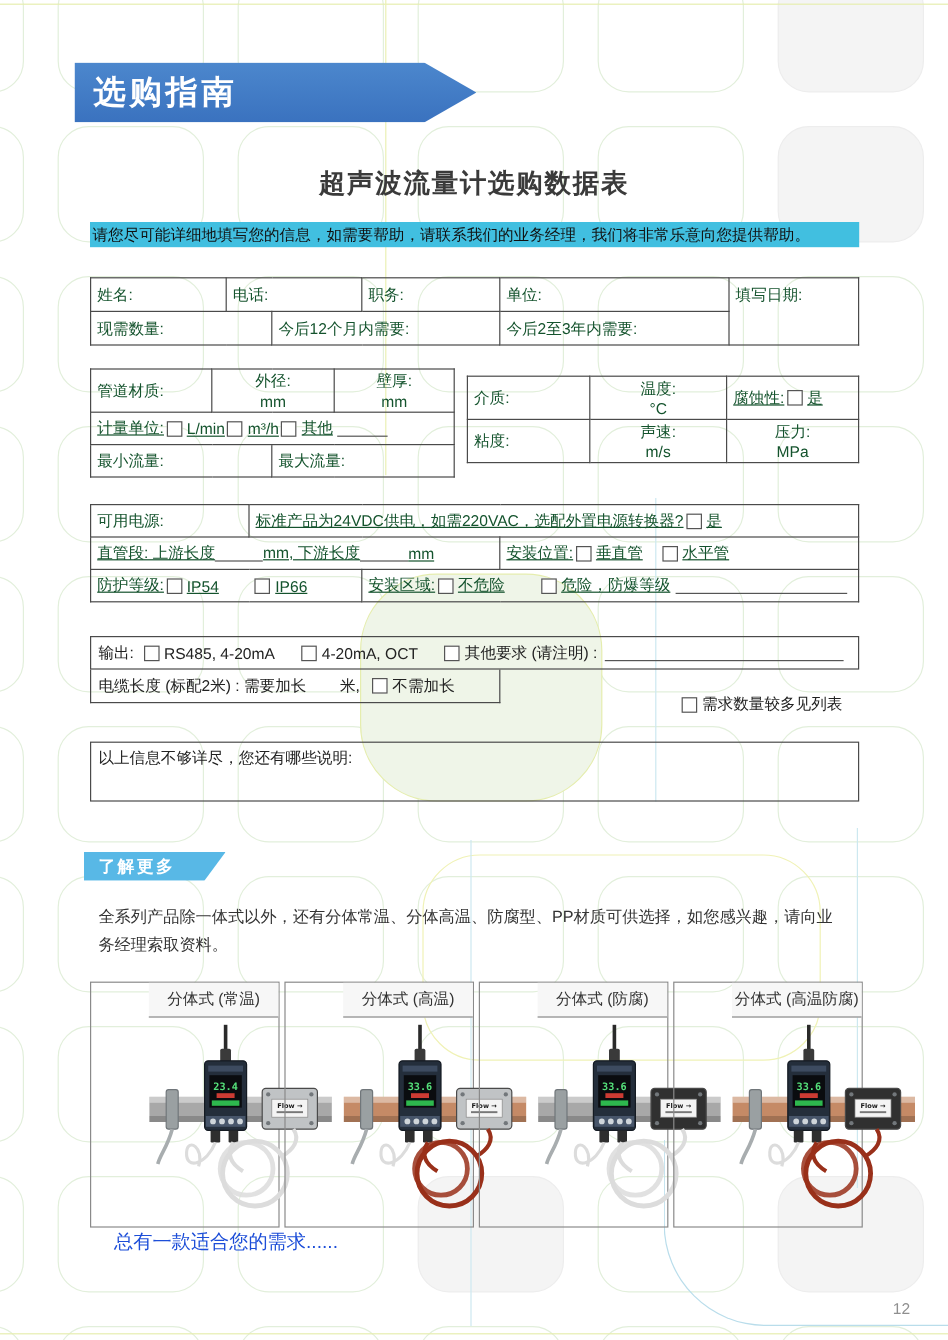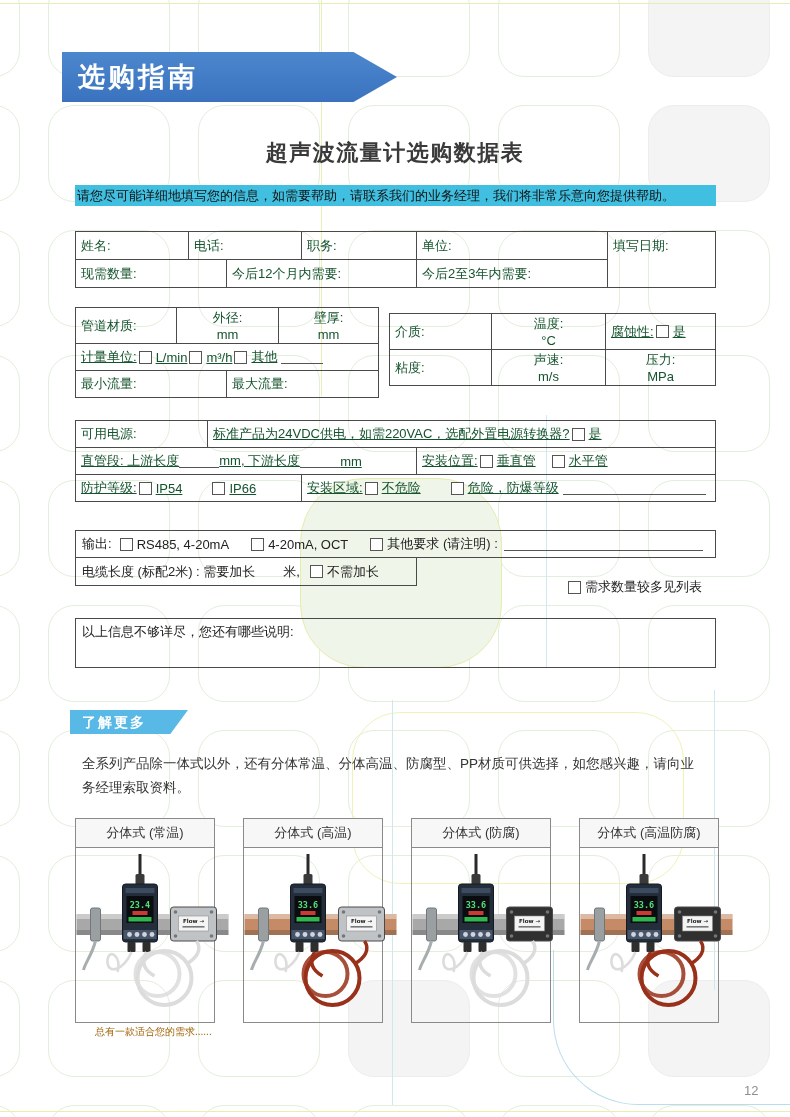--- a/index.html
+++ b/index.html
@@ -50,25 +50,25 @@
         height:28px;width:342px;box-sizing:border-box;font-size:13px;padding:0 6px;}
   .bulk{position:absolute;left:566px;top:578px;display:flex;align-items:center;font-size:13px;}
   .notes{position:absolute;left:75px;top:618px;width:641px;height:50px;border:1px solid var(--table-border);
         box-sizing:border-box;font-size:13px;padding:4px 6px;}
   .more-banner{position:absolute;left:70px;top:710px;width:118px;height:24px;
         background:var(--more-blue);clip-path:polygon(0 0,100% 0,85% 100%,0 100%);
         color:#fff;font-size:14px;font-weight:bold;line-height:24px;padding-left:12px;
         letter-spacing:2px;box-sizing:border-box;}
   .para{position:absolute;left:82px;top:752px;width:624px;font-size:13.5px;line-height:24px;color:#333;}
   .products{position:absolute;left:75px;top:818px;width:644px;display:flex;justify-content:space-between;}
-  .p-card{width:140px;border:1px solid #8a8a8a;background:transparent;box-sizing:border-box;}
+  .p-card{width:158px;border:1px solid #8a8a8a;background:transparent;box-sizing:border-box;padding-left:48px;}
   .p-head{height:28px;line-height:28px;text-align:center;font-size:13px;color:#333;
         border-bottom:1px solid #8a8a8a;background:#f7f7f7;}
   .p-photo{display:block;width:153px;height:174px;}
-  .tagline{position:absolute;left:95px;top:1025px;font-size:10px;color:#a16207;}
+  .tagline{position:absolute;left:95px;top:1025px;font-size:16px;color:#1d4ed8;}
   .pagenum{position:absolute;left:744px;top:1083px;font-size:13px;color:var(--page-number-gray);}  .gap14{width:14px;flex:none;}  .gap28{width:28px;flex:none;}
   .flex1{flex:1;}
 </style>
 </head>
 <body>
 
 <div class="page">
 
   <div class="deco">
     <div id="sq-grid">

